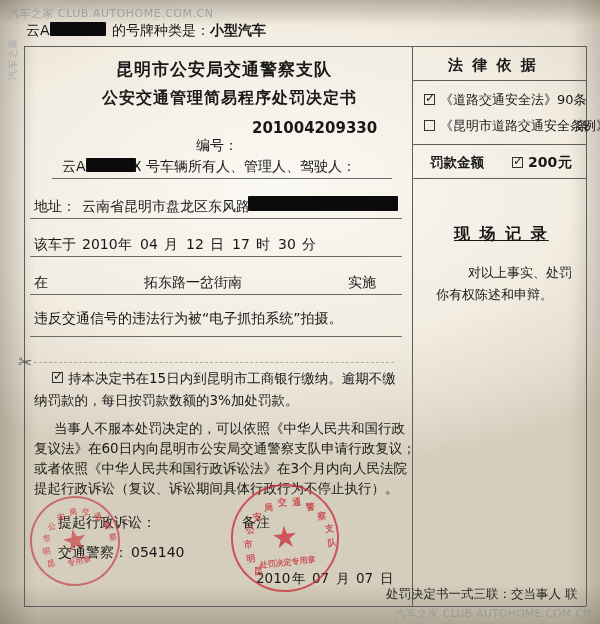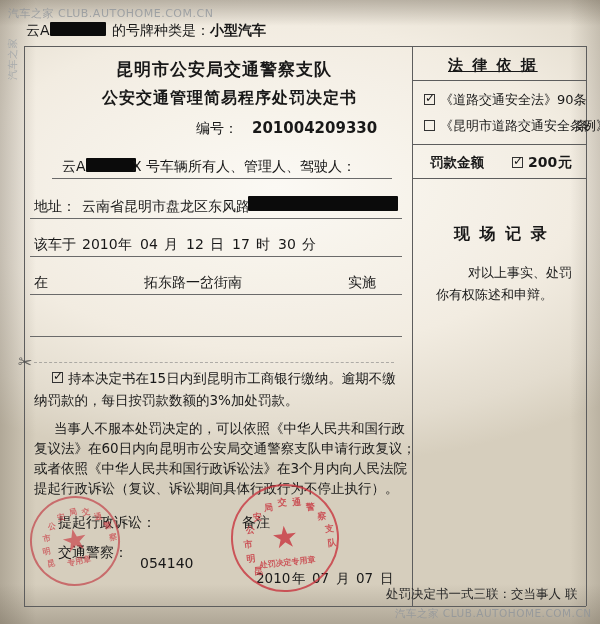--- a/index.html
+++ b/index.html
@@ -132,21 +132,21 @@
   <div class="txt b" style="left:190px;top:8px;font-size:14px;">小型汽车</div>
 
   <div class="line" style="left:4px;top:32px;width:562px;"></div>
   <div class="vline" style="left:4px;top:32px;height:560px;"></div>
   <div class="vline" style="left:566px;top:32px;height:560px;"></div>
   <div class="line" style="left:4px;top:592px;width:562px;"></div>
   <div class="vline" style="left:392px;top:32px;height:560px;"></div>
 
   <div class="txt b" style="left:82px;top:74px;font-size:16px;letter-spacing:1px;">公安交通管理简易程序处罚决定书</div>
   <div class="txt b" style="left:96px;top:44px;font-size:17px;letter-spacing:1px;">昆明市公安局交通警察支队</div>
-  <div class="txt" style="left:176px;top:106px;font-size:14px;text-align:center;">编号：</div>
+  <div class="txt" style="left:176px;top:123px;font-size:14px;text-align:center;">编号：</div>
   <div class="txt b" style="left:232px;top:105px;font-size:15px;">201004209330</div>
 
   <div class="txt" style="left:42px;top:144px;font-size:14px;">云A</div>
   <div class="redact" style="left:66px;top:144px;width:50px;height:14px;"></div>
   <div class="txt" style="left:112px;top:144px;font-size:14px;">X</div>
   <div class="txt" style="left:126px;top:144px;font-size:14px;">号车辆所有人、管理人、驾驶人：</div>
   <div class="line" style="left:32px;top:164px;width:340px;background:#6a6a6a;"></div>
 
   <div class="txt" style="left:14px;top:184px;font-size:14px;">地址：</div>
   <div class="txt" style="left:62px;top:184px;font-size:14px;">云南省昆明市盘龙区东风路</div>
@@ -164,66 +164,67 @@
   <div class="txt" style="left:236px;top:222px;font-size:14px;">时</div>
   <div class="txt" style="left:258px;top:222px;font-size:14px;">30</div>
   <div class="txt" style="left:282px;top:222px;font-size:14px;">分</div>
   <div class="line" style="left:10px;top:242px;width:372px;background:#6a6a6a;"></div>
 
   <div class="txt" style="left:14px;top:260px;font-size:14px;">在</div>
   <div class="txt" style="left:124px;top:260px;font-size:14px;">拓东路一岔街南</div>
   <div class="txt" style="left:328px;top:260px;font-size:14px;font-family:Liberation Mono, monospace;">实施</div>
   <div class="line" style="left:10px;top:280px;width:372px;background:#6a6a6a;"></div>
 
+  <div class="txt" style="left:14px;top:296px;font-size:14px;">违反交通信号的违法行为被“电子抓拍系统”拍摄。</div>
   <div class="line" style="left:10px;top:322px;width:372px;background:#6a6a6a;"></div>
 
   <div id="scissors">✂</div>
   <div class="dashline" style="left:14px;top:348px;width:360px;"></div>
 
   <div class="chk on" style="left:32px;top:358px;"></div>
   <div class="txt" style="left:48px;top:356px;font-size:13.5px;">持本决定书在15日内到昆明市工商银行缴纳。逾期不缴</div>
   <div class="txt" style="left:14px;top:378px;font-size:13.5px;">纳罚款的，每日按罚款数额的3%加处罚款。</div>
 
   <div class="txt" style="left:34px;top:406px;font-size:13.5px;">当事人不服本处罚决定的，可以依照《中华人民共和国行政</div>
   <div class="txt" style="left:14px;top:426px;font-size:13.5px;">复议法》在60日内向昆明市公安局交通警察支队申请行政复议；</div>
   <div class="txt" style="left:14px;top:446px;font-size:13.5px;">或者依照《中华人民共和国行政诉讼法》在3个月内向人民法院</div>
   <div class="txt" style="left:14px;top:466px;font-size:13.5px;">提起行政诉讼（复议、诉讼期间具体行政行为不停止执行）。</div>
 
   <div class="txt" style="left:38px;top:500px;font-size:14px;">提起行政诉讼：</div>
   <div class="txt" style="left:222px;top:500px;font-size:14px;">备注</div>
   <div class="txt" style="left:38px;top:530px;font-size:14px;">交通警察：</div>
-  <div class="txt" style="left:120px;top:530px;font-size:14px;margin-top:11px;">054140</div>
+  <div class="txt" style="left:111px;top:530px;font-size:14px;">054140</div>
 
   <div class="txt" style="left:236px;top:556px;font-size:13.5px;">2010</div>
   <div class="txt" style="left:272px;top:556px;font-size:13.5px;">年</div>
   <div class="txt" style="left:292px;top:556px;font-size:13.5px;">07</div>
   <div class="txt" style="left:316px;top:556px;font-size:13.5px;">月</div>
   <div class="txt" style="left:336px;top:556px;font-size:13.5px;">07</div>
   <div class="txt" style="left:360px;top:556px;font-size:13.5px;">日</div>
 
-  <div class="txt b" style="left:428px;top:42px;font-size:15px;letter-spacing:2px;text-decoration:underline;">法 律 依 据</div>
+  <div class="txt b" style="left:428px;top:42px;font-size:15px;letter-spacing:2px;">法 律 依 据</div>
   <div class="line" style="left:392px;top:66px;width:174px;"></div>
 
   <div class="chk on" style="left:404px;top:80px;"></div>
   <div class="txt" style="left:420px;top:77px;font-size:13px;">《道路交通安全法》90条</div>
 
   <div class="chk" style="left:404px;top:106px;"></div>
   <div class="txt" style="left:420px;top:103px;font-size:13px;">《昆明市道路交通安全条例》</div>
   <div class="txt" style="left:556px;top:103px;font-size:13px;">条</div>
 
   <div class="line" style="left:392px;top:130px;width:174px;"></div>
 
   <div class="txt b" style="left:410px;top:140px;font-size:13.5px;">罚款金额</div>
   <div class="chk on" style="left:492px;top:143px;"></div>
   <div class="txt b" style="left:508px;top:140px;font-size:14px;">200</div>
   <div class="txt b" style="left:538px;top:140px;font-size:14px;">元</div>
 
   <div class="line" style="left:392px;top:164px;width:174px;"></div>
 
-  <div class="txt b" style="left:434px;top:210px;font-size:16px;letter-spacing:2px;">现 场 记 录</div>
+  <div class="txt b" style="left:434px;top:210px;font-size:16px;letter-spacing:2px;text-decoration:underline;">现 场 记 录</div>
   <div class="txt" style="left:448px;top:250px;font-size:13px;">对以上事实、处罚</div>
   <div class="txt" style="left:416px;top:272px;font-size:13px;">你有权陈述和申辩。</div>
 
   <div class="seal" id="seal-left">
     <div class="star">★</div>
     <div class="sealtext">
       <span style="transform:rotate(-110deg) translate(0,-34px) rotate(110deg)">昆</span>
       <span style="transform:rotate(-88deg) translate(0,-34px) rotate(88deg)">明</span>
       <span style="transform:rotate(-66deg) translate(0,-34px) rotate(66deg)">市</span>
       <span style="transform:rotate(-44deg) translate(0,-34px) rotate(44deg)">公</span>

